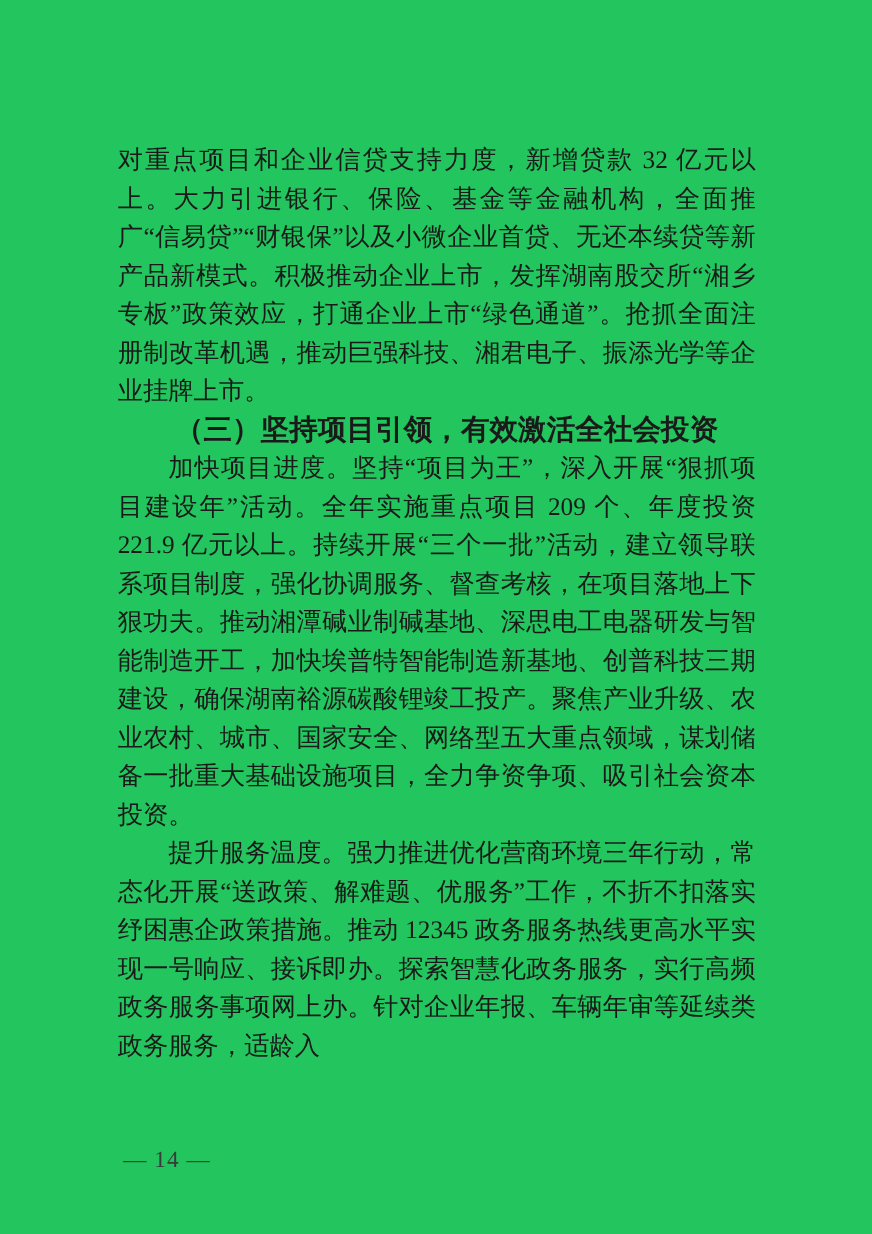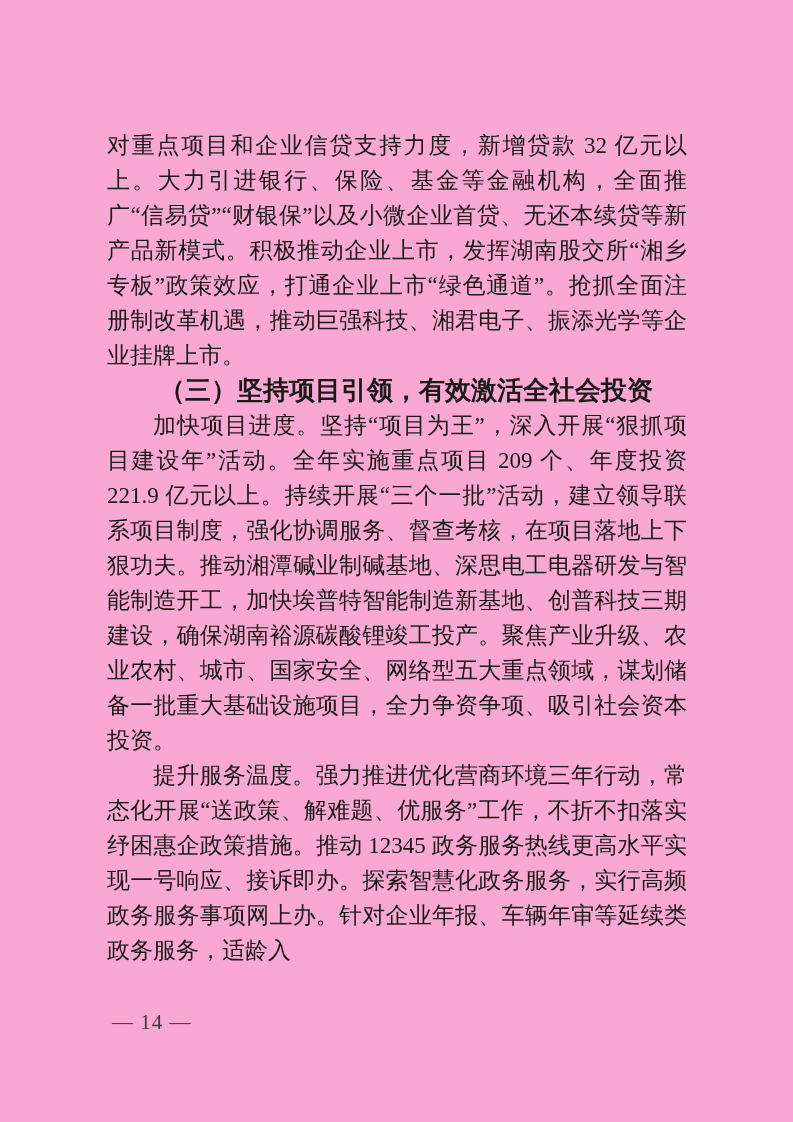--- a/index.html
+++ b/index.html
@@ -1,21 +1,21 @@
 <!DOCTYPE html>
 <html><head>
 <meta charset="utf-8">
 <style>
   * { margin: 0; padding: 0; box-sizing: border-box; }
   html, body { background: #ffffff; }
   .page {
     position: relative;
     width: 793px;
     height: 1122px;
-    background: #f9a8d4;
+    background: #22c55e;
     font-family: "Liberation Serif", "DejaVu Serif", serif;
     color: #1a1a1a;
     overflow: hidden;
     padding-left: 38px;
   }
   .content {
     position: absolute;
     left: 107px;
     top: 128px;
     width: 580px;
@@ -28,21 +28,21 @@
   .heading {
     font-weight: bold;
     text-indent: 2em;
     font-size: 26px;
     line-height: 35px;
   }
   .lead { font-weight: normal; }
   .footer {
     position: absolute;
     left: 112px;
-    top: 1010px;
+    top: 1042px;
     font-size: 21px;
     line-height: 24px;
     color: #3a3a3a;
     letter-spacing: 1px;
   }
 </style>
 </head>
 <body>
 
 <div class="page">

